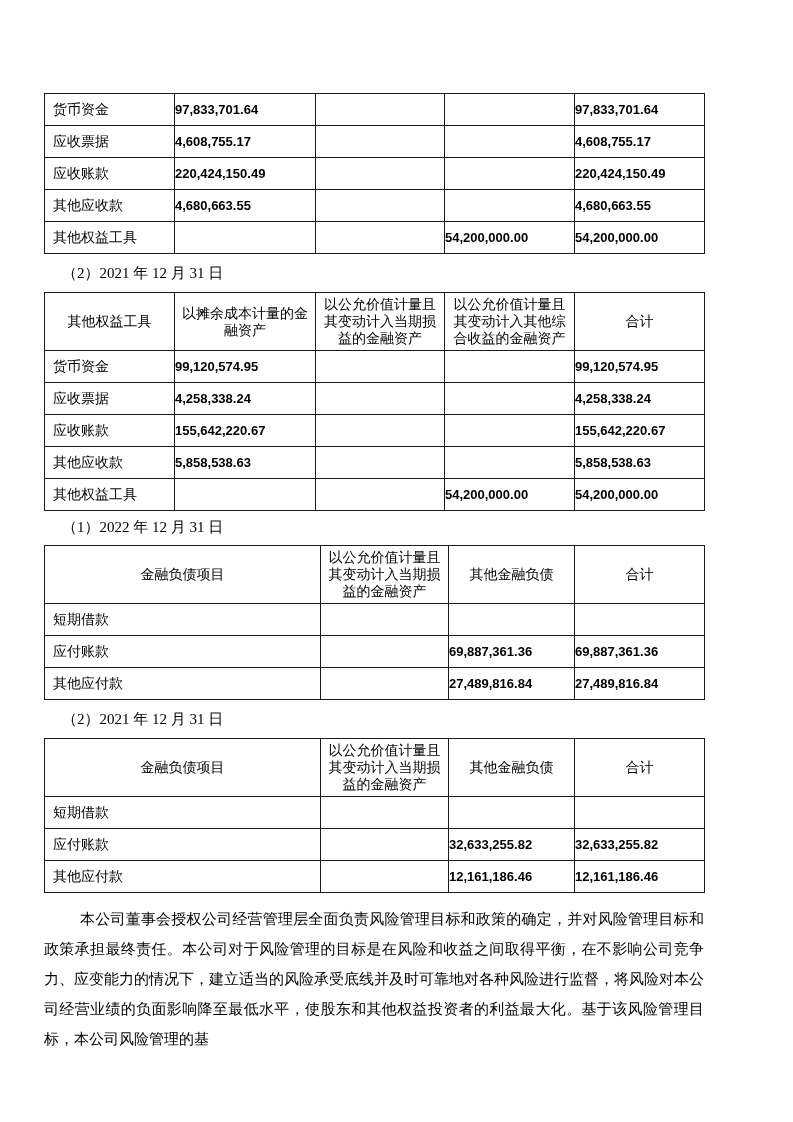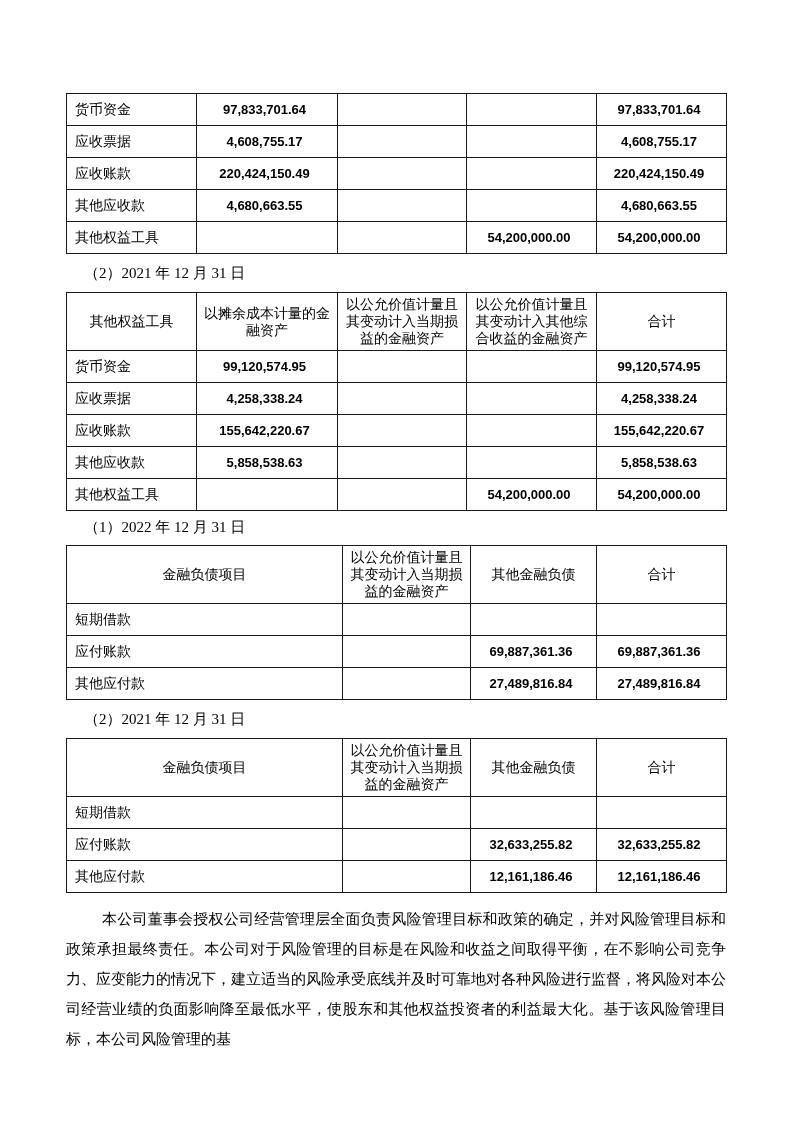--- a/index.html
+++ b/index.html
@@ -3,21 +3,21 @@
 <meta charset="utf-8">
 <style>
   * { margin: 0; padding: 0; box-sizing: border-box; }
   html, body { background: #ffffff; }
   body {
     width: 793px; height: 1122px;
     font-family: "Liberation Serif", "DejaVu Serif", serif;
     color: #000;
     overflow: hidden;
   }
-  .page { padding: 93px 67px 0 66px; }
+  .page { padding: 93px 67px 0 44px; }
 
   table.fin {
     border-collapse: collapse;
     width: 660px;
     table-layout: fixed;
     border: 1.5px solid #1a1a1a;
   }
   table.fin th, table.fin td { border: 1px solid #1a1a1a; }
   table.fin th {
     font-weight: normal;
@@ -28,21 +28,21 @@
     padding: 3px 4px;
     height: 56px;
   }
   table.fin td {
     height: 32px;
     vertical-align: middle;
     font-size: 14px;
   }
   table.fin td.label { text-align: left; padding-left: 8px; }
   table.fin td.num {
-    text-align: center;
+    text-align: left;
     padding-right: 5px;
     font-family: "Liberation Sans", "DejaVu Sans", sans-serif;
     font-size: 13px;
     font-weight: 600;
   }
 
   .h-date {
     font-size: 15px;
     line-height: 20px;
     margin: 9px 0 9px 18px;

